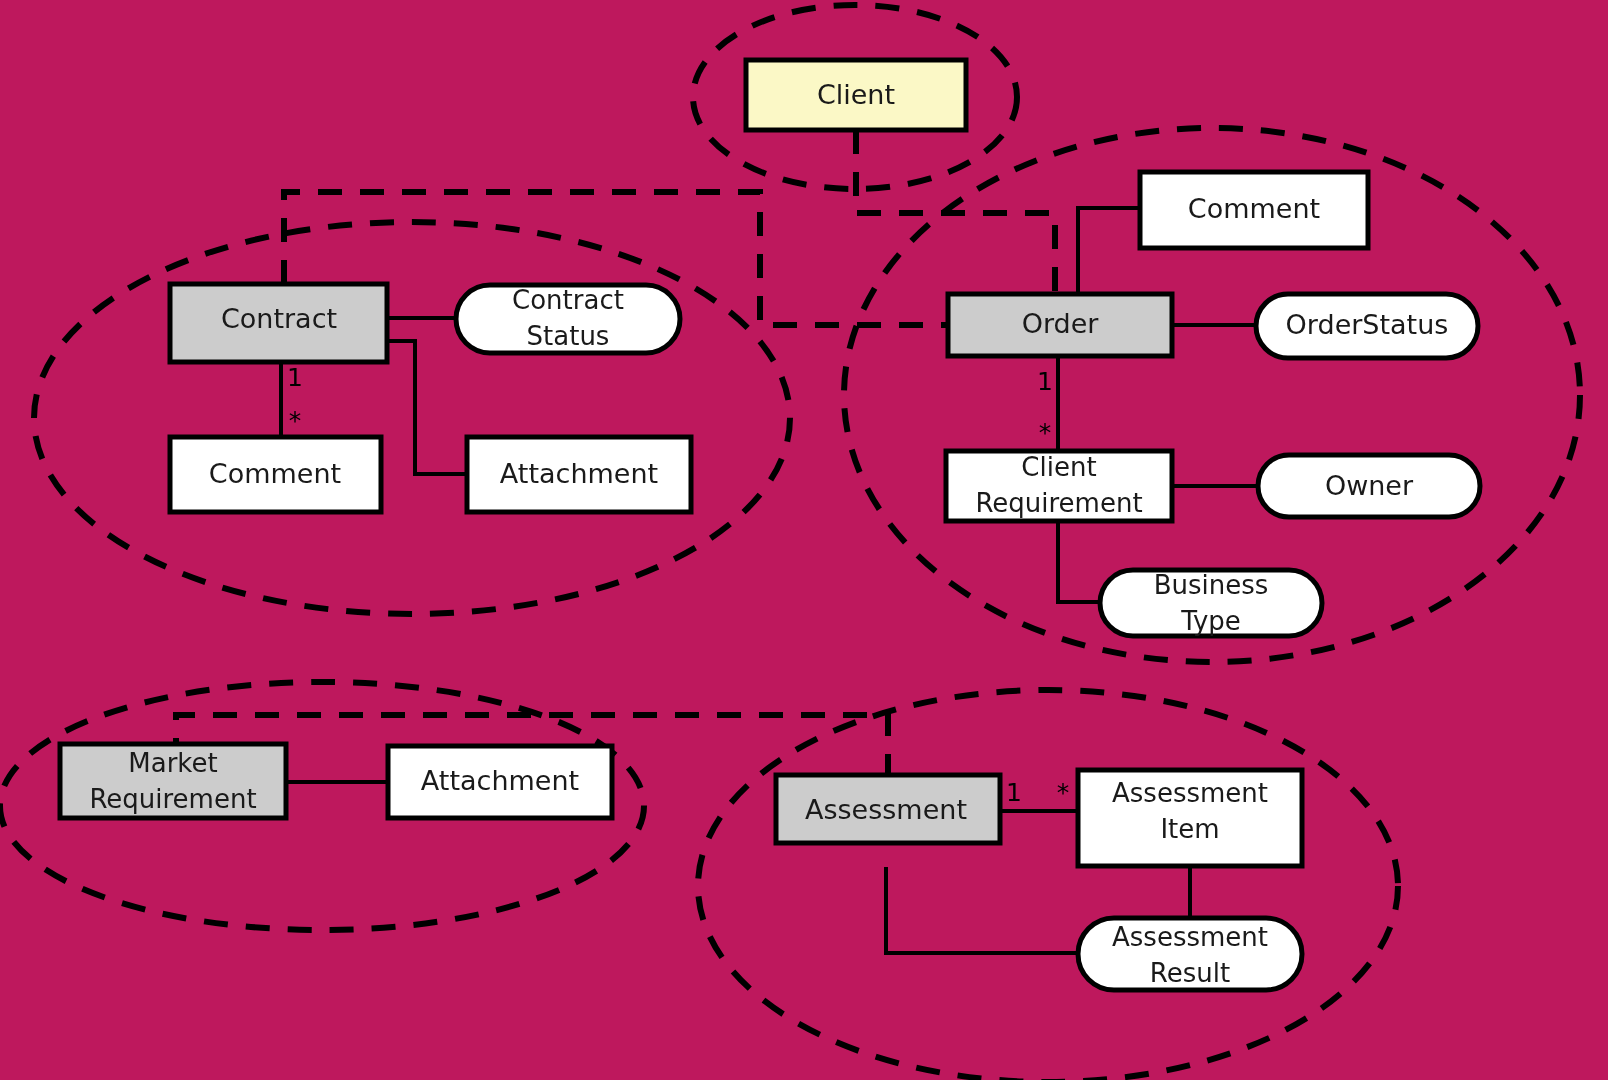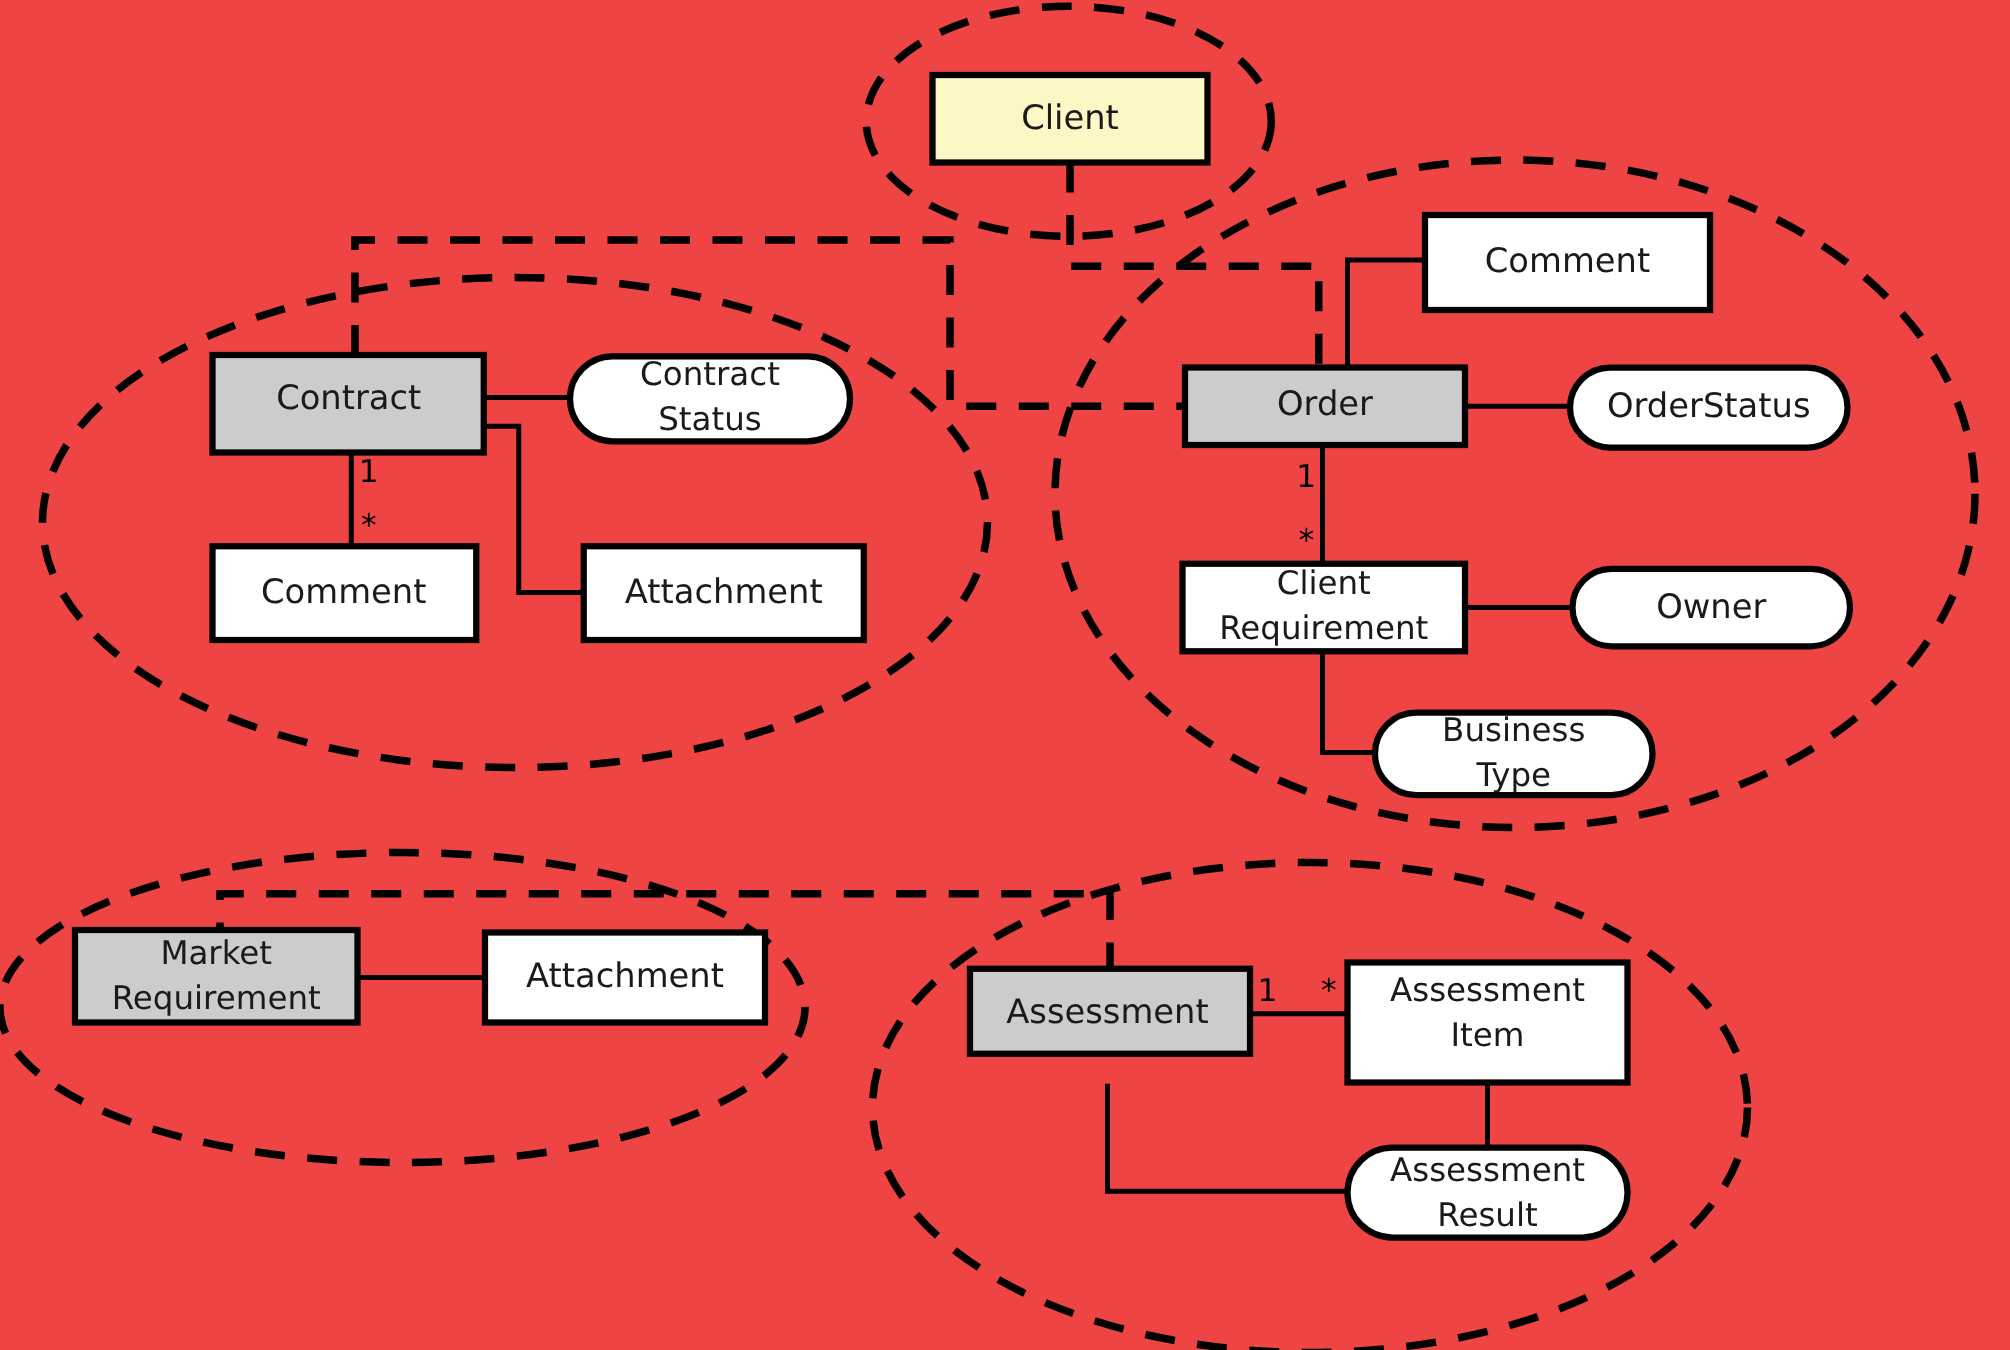--- a/index.html
+++ b/index.html
@@ -10,21 +10,21 @@
   body {
     width: 1608px;
     height: 1080px;
     font-family: "DejaVu Sans", sans-serif;
     overflow: hidden;
   }
   #diagram-root {
     position: relative;
     width: 1608px;
     height: 1080px;
-    background: #ef4444;
+    background: #be185d;
   }
   svg#diagram-svg {
     position: absolute;
     top: 0;
     left: 0;
     width: 1608px;
     height: 1080px;
     display: block;
   }
   .grp-ellipse {

